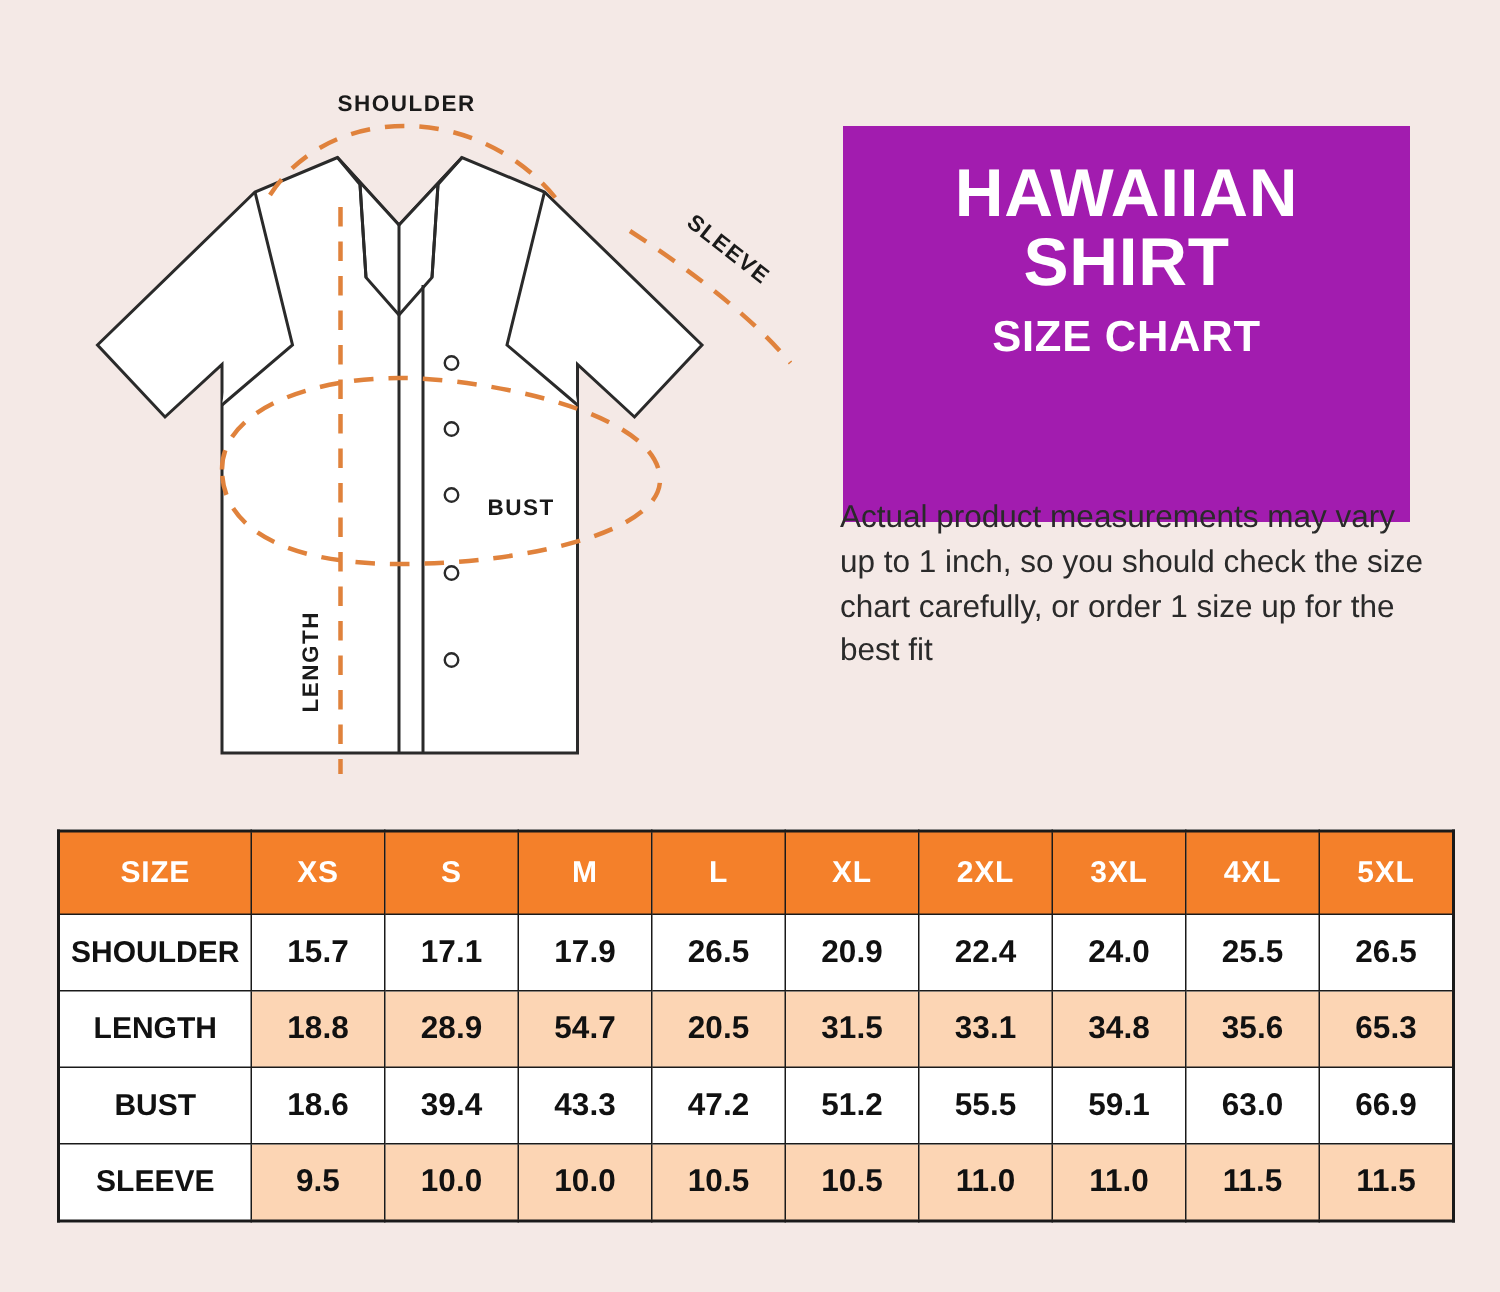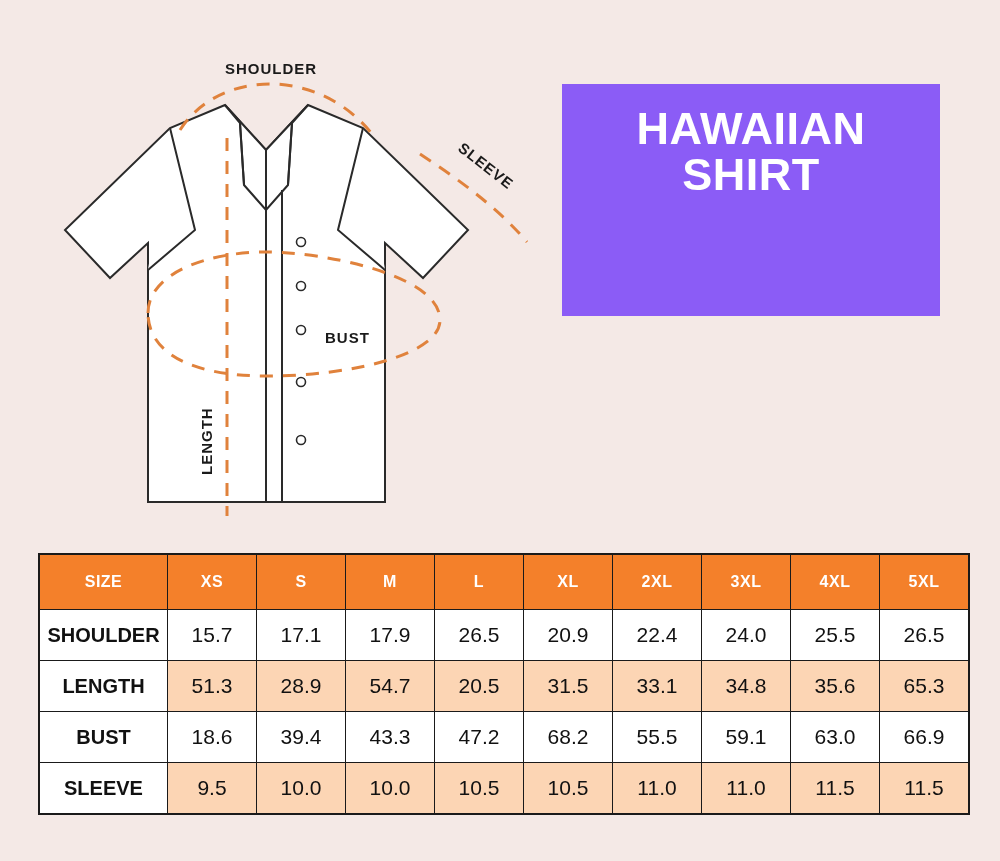--- a/index.html
+++ b/index.html
@@ -35,22 +35,22 @@
   #illustration svg {
     display: block;
   }
 
   
   #title-block {
     position: absolute;
     left: 562px;
     top: 84px;
     width: 378px;
-    height: 232px;
-    background: #8b5cf6;
+    height: 264px;
+    background: #a21caf;
     box-sizing: border-box;
     padding: 22px 20px 4px 20px;
     text-align: center;
     color: #ffffff;
   }
   #title-main {
     font-size: 45px;
     font-weight: bold;
     line-height: 1.03;
     letter-spacing: 0.5px;
@@ -92,35 +92,35 @@
     border: 1.5px solid #1a1a1a;
     text-align: center;
     font-size: 21px;
     color: #111;
     height: 48px;
     font-weight: bold;
   }
   #size-table thead th {
     background: #f4802a;
     color: #ffffff;
-    font-size: 16px;
+    font-size: 20px;
     letter-spacing: 0.5px;
     height: 52px;
   }
   #size-table tbody th {
     background: #ffffff;
     font-size: 20px;
     width: 125px;
   }
   #size-table thead th:first-child {
     width: 125px;
   }
   #size-table td {
     width: 86px;
-    font-weight: normal;
+    font-weight: bold;
     font-size: 21px;
   }
   #size-table tbody tr:nth-child(even) td {
     background: #fcd5b4;
   }
   #size-table tbody tr:nth-child(even) th {
     background: #ffffff;
   }
 
   .dash {
@@ -185,22 +185,24 @@
 
       <text class="lbl" x="205" y="44">SHOULDER</text>
       <text class="lbl" x="437" y="120" transform="rotate(38 437 120)">SLEEVE</text>
       <text class="lbl" x="305" y="313">BUST</text>
       <text class="lbl" x="192" y="445" transform="rotate(-90 192 445)">LENGTH</text>
     </svg>
   </div>
 
   <div id="title-block">
     <div id="title-main">HAWAIIAN SHIRT</div>
+    <div id="title-sub">SIZE CHART</div>
   </div>
 
+  <div id="note">Actual product measurements may vary up to 1 inch, so you should check the size chart carefully, or order 1 size up for the best fit</div>
 </div>
 
 <table id="size-table">
   <thead>
     <tr>
       <th>SIZE</th>
       <th>XS</th>
       <th>S</th>
       <th>M</th>
       <th>L</th>
@@ -219,37 +221,37 @@
       <td>17.9</td>
       <td>26.5</td>
       <td>20.9</td>
       <td>22.4</td>
       <td>24.0</td>
       <td>25.5</td>
       <td>26.5</td>
     </tr>
     <tr>
       <th>LENGTH</th>
-      <td>51.3</td>
+      <td>18.8</td>
       <td>28.9</td>
       <td>54.7</td>
       <td>20.5</td>
       <td>31.5</td>
       <td>33.1</td>
       <td>34.8</td>
       <td>35.6</td>
       <td>65.3</td>
     </tr>
     <tr>
       <th>BUST</th>
       <td>18.6</td>
       <td>39.4</td>
       <td>43.3</td>
       <td>47.2</td>
-      <td>68.2</td>
+      <td>51.2</td>
       <td>55.5</td>
       <td>59.1</td>
       <td>63.0</td>
       <td>66.9</td>
     </tr>
     <tr>
       <th>SLEEVE</th>
       <td>9.5</td>
       <td>10.0</td>
       <td>10.0</td>

